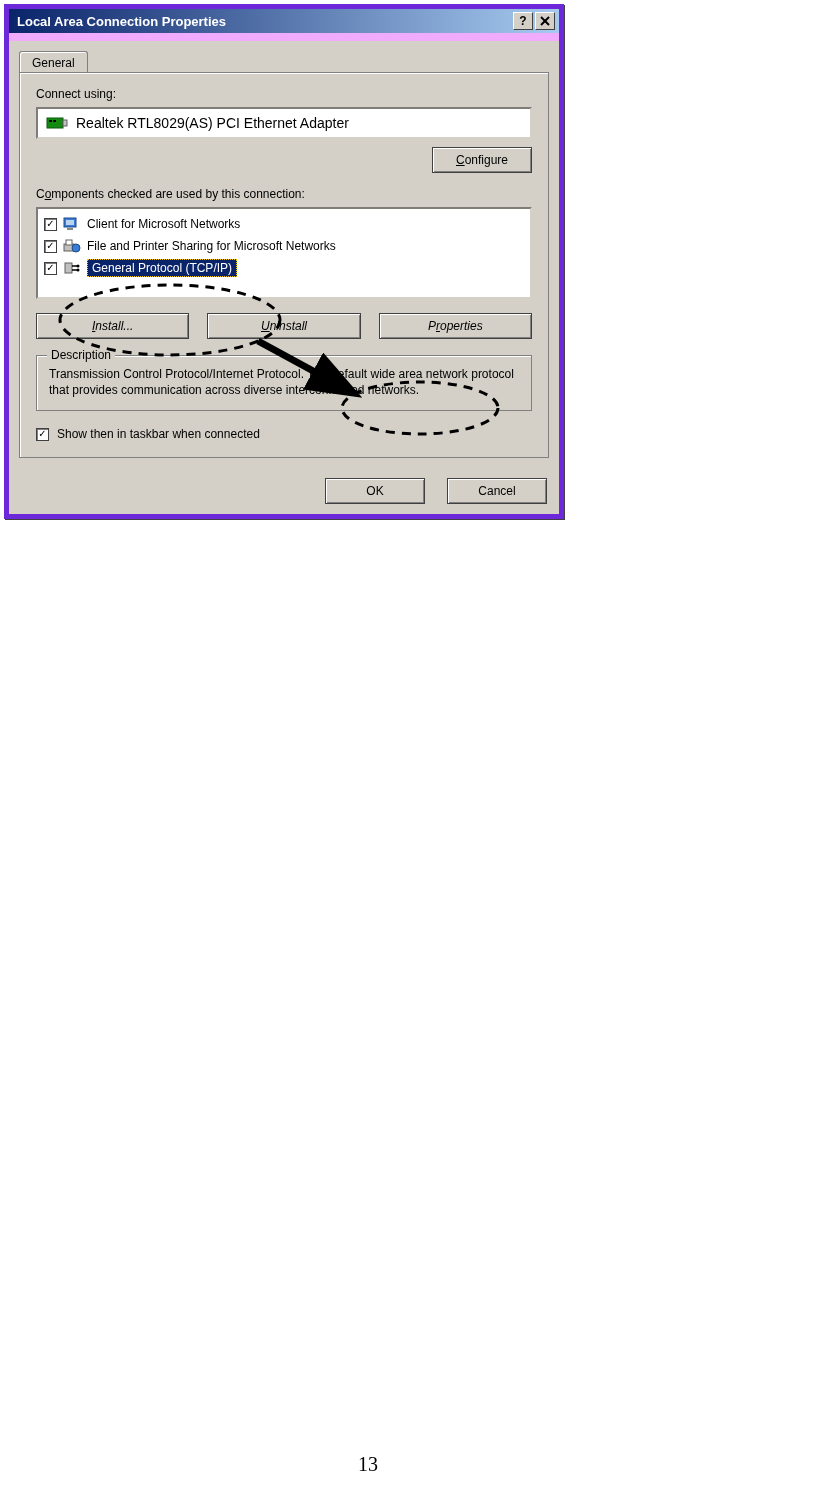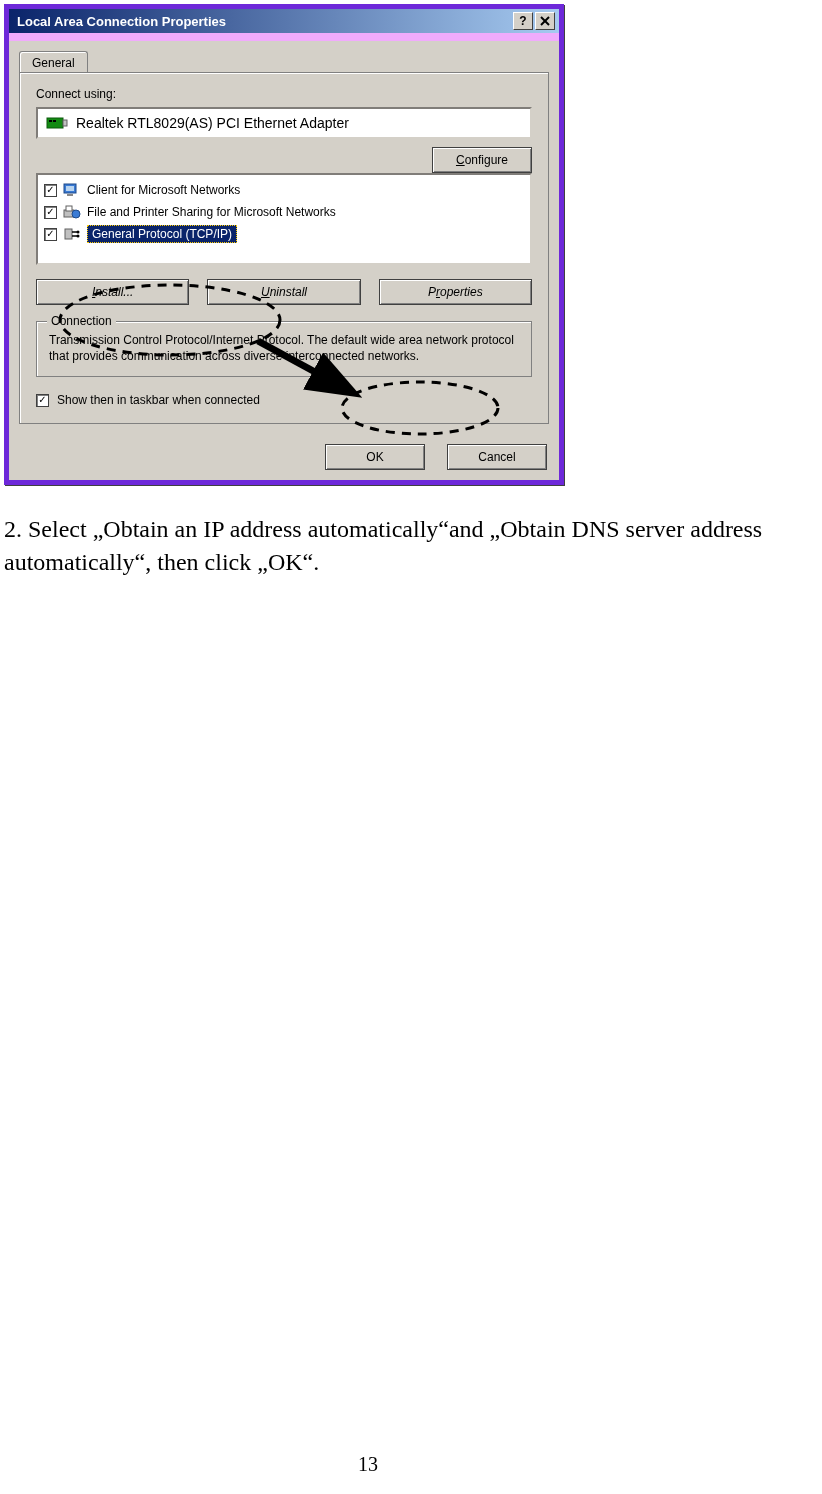--- a/index.html
+++ b/index.html
@@ -242,20 +242,23 @@
           </span>
           <span>Realtek RTL8029(AS) PCI Ethernet Adapter</span>
         </div>
 
         <div class="right-row">
           <div class="btn">
             <span><span class="u">C</span>onfigure</span>
           </div>
         </div>
 
+        <div class="label" style="margin-top:14px;">
+          <span>C<span style="text-decoration:underline">o</span>mponents checked are used by this connection:</span>
+        </div>
 
         <div class="listarea">
           <div class="list-item">
             <span class="chk">✓</span>
             <span class="item-icon">
               <svg width="18" height="16" viewBox="0 0 18 16">
                 <rect x="1" y="2" width="12" height="9" fill="#3a7bd5" stroke="#1e4a8a"></rect>
                 <rect x="3" y="4" width="8" height="5" fill="#b8d4f0"></rect>
                 <rect x="4" y="12" width="6" height="2" fill="#888"></rect>
               </svg>
@@ -294,21 +297,21 @@
           </div>
           <div class="btn">
             <span><span class="u">U</span><span>ninstall</span></span>
           </div>
           <div class="btn">
             <span>P<span class="u">r</span>operties</span>
           </div>
         </div>
 
         <div class="groupbox">
-          <div class="legend">Connection</div>
+          <div class="legend">Description</div>
           <div class="desc-text">Transmission Control Protocol/Internet Protocol. The default wide area network protocol that provides communication across diverse interconnected networks.</div>
         </div>
 
         <div class="showicon-row">
           <span class="chk">✓</span>
           <span>
             <span>Sho</span><span class="u">w</span><span> then in taskbar when connected</span>
           </span>
         </div>
 
@@ -334,17 +337,16 @@
       <div class="btn">
         <span>OK</span>
       </div>
       <div class="btn">
         <span>Cancel</span>
       </div>
     </div>
 
   </div>
 
-  <div class="instruction">2. Select „Obtain an IP address automatically“and „Obtain DNS server address automatically“, then click „OK“.</div>
 
   <div class="page-number">13</div>
 
 </div>
 
 </body></html>

